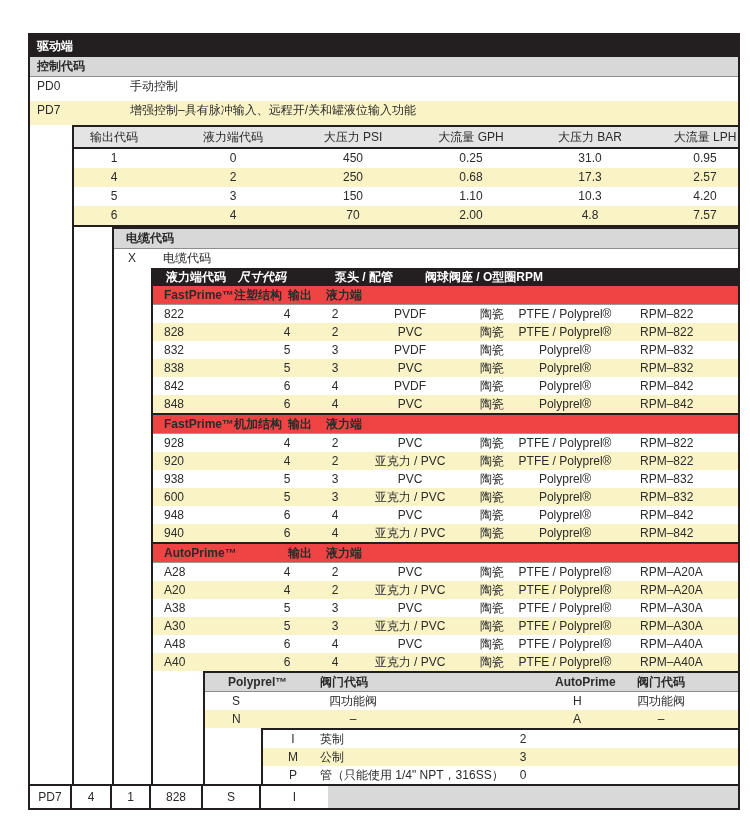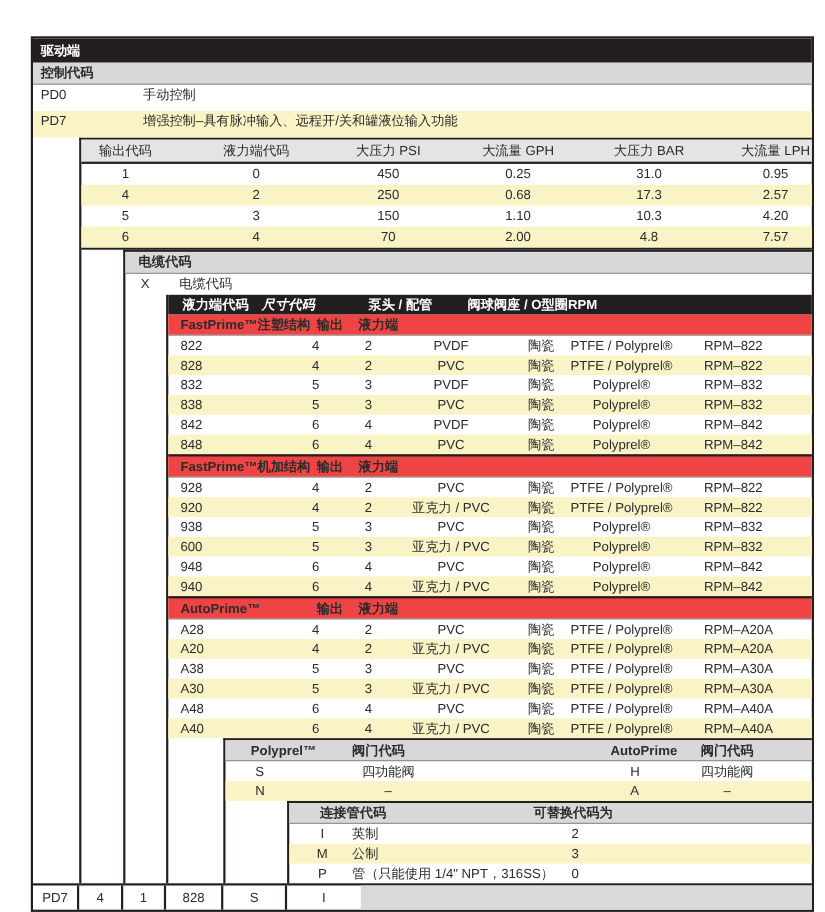--- a/index.html
+++ b/index.html
@@ -397,24 +397,20 @@
               </div>
                 <div class="vrow">
                 <span class="vc vc0">N</span>
                 <span class="vc vc1">–</span>
                 <span class="vc vc2">A</span>
                 <span class="vc vc3">–</span>
               </div>
               </div>
 
             <div class="lvl lvl5">
-              <div class="conn-head">
-                <span class="ch0">连接管代码</span>
-                <span class="ch1">可替换代码为</span>
-              </div>
               <div data-repeat="connection_table.rows">
 
               <div class="nrow">
                   <span class="nc nc0">I</span>
                   <span class="nc nc1">英制</span>
                   <span class="nc nc2">2</span>
                 </div>
                   <div class="nrow">
                   <span class="nc nc0">M</span>
                   <span class="nc nc1">公制</span>

